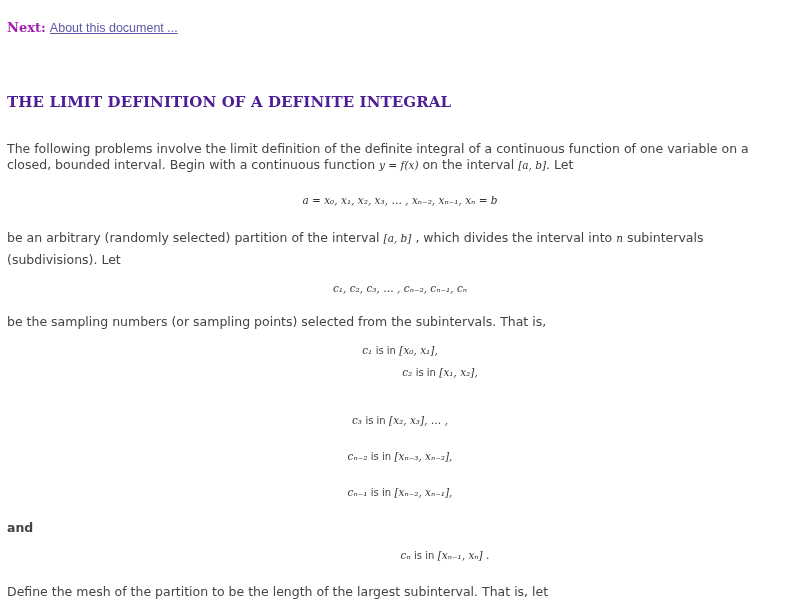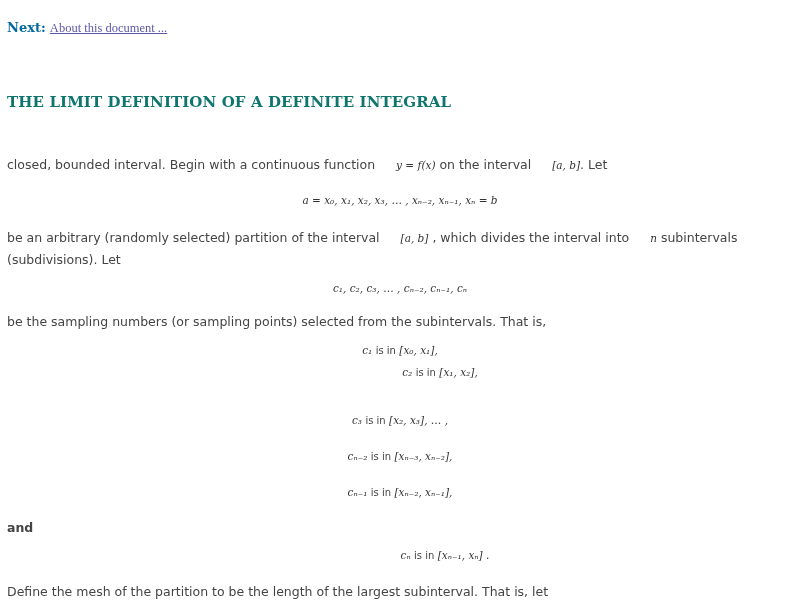--- a/index.html
+++ b/index.html
@@ -18,38 +18,38 @@
     }
     .nav {
       position: absolute;
       left: 7px;
       top: 20px;
       font-family: "DejaVu Serif", serif;
       font-size: 13px;
     }
     .nav .label {
       font-weight: bold;
-      color: #0369a1;
+      color: #a21caf;
     }
     .nav a {
       color: #5e58a8;
       text-decoration: underline;
-      font-family: Liberation Serif, serif;
+      font-family: Liberation Sans, sans-serif;
       font-size: 12.5px;
       cursor: pointer;
     }
     h1 {
       position: absolute;
       left: 7px;
       top: 93px;
       margin: 0;
       font-family: "DejaVu Serif", serif;
       font-size: 15px;
       font-weight: bold;
-      color: #0f766e;
+      color: #4c1d95;
       letter-spacing: 0.1px;
     }
     .para {
       position: absolute;
       left: 7px;
       width: 790px;
       line-height: 16px;
       color: #444444;
     }
     .math-center {
@@ -60,41 +60,40 @@
       font-family: "DejaVu Serif", serif;
       font-style: italic;
       font-size: 10.5px;
       color: #333333;
     }
     .math-inline {
       font-family: "DejaVu Serif", serif;
       font-style: italic;
       font-size: 10.5px;
       color: #333333;
-      margin-left: 17px;
     }
     .isin {
       font-family: "DejaVu Sans", sans-serif;
       font-style: normal;
       font-size: 10px;
       color: #444444;
     }
   </style>
 </head>
 <body>
 
 <div class="nav">
   <span class="label">Next:</span>
   <a>About this document ...</a>
 </div>
 
 <h1>THE LIMIT DEFINITION OF A DEFINITE INTEGRAL</h1>
 
 <div class="para" style="top:141px;">
-  <br>
+  <span>The following problems involve the limit definition of the definite integral of a continuous function of one variable on a</span><br>
   <span>closed, bounded interval. Begin with a continuous function </span><span class="math-inline">y = f(x)</span><span> on the interval </span><span class="math-inline">[a, b]</span><span>. Let</span>
 </div>
 
 <div class="math-center" style="top:194px;">a = x₀, x₁, x₂, x₃, …  , xₙ₋₂, xₙ₋₁, xₙ = b</div>
 
 <div class="para" style="top:227px; line-height:22px;">
   <span>be an arbitrary (randomly selected) partition of the interval </span><span class="math-inline">[a, b]</span><span> , which divides the interval into </span><span class="math-inline">n</span><span> subintervals</span><br>
   <span>(subdivisions). Let</span>
 </div>
 

